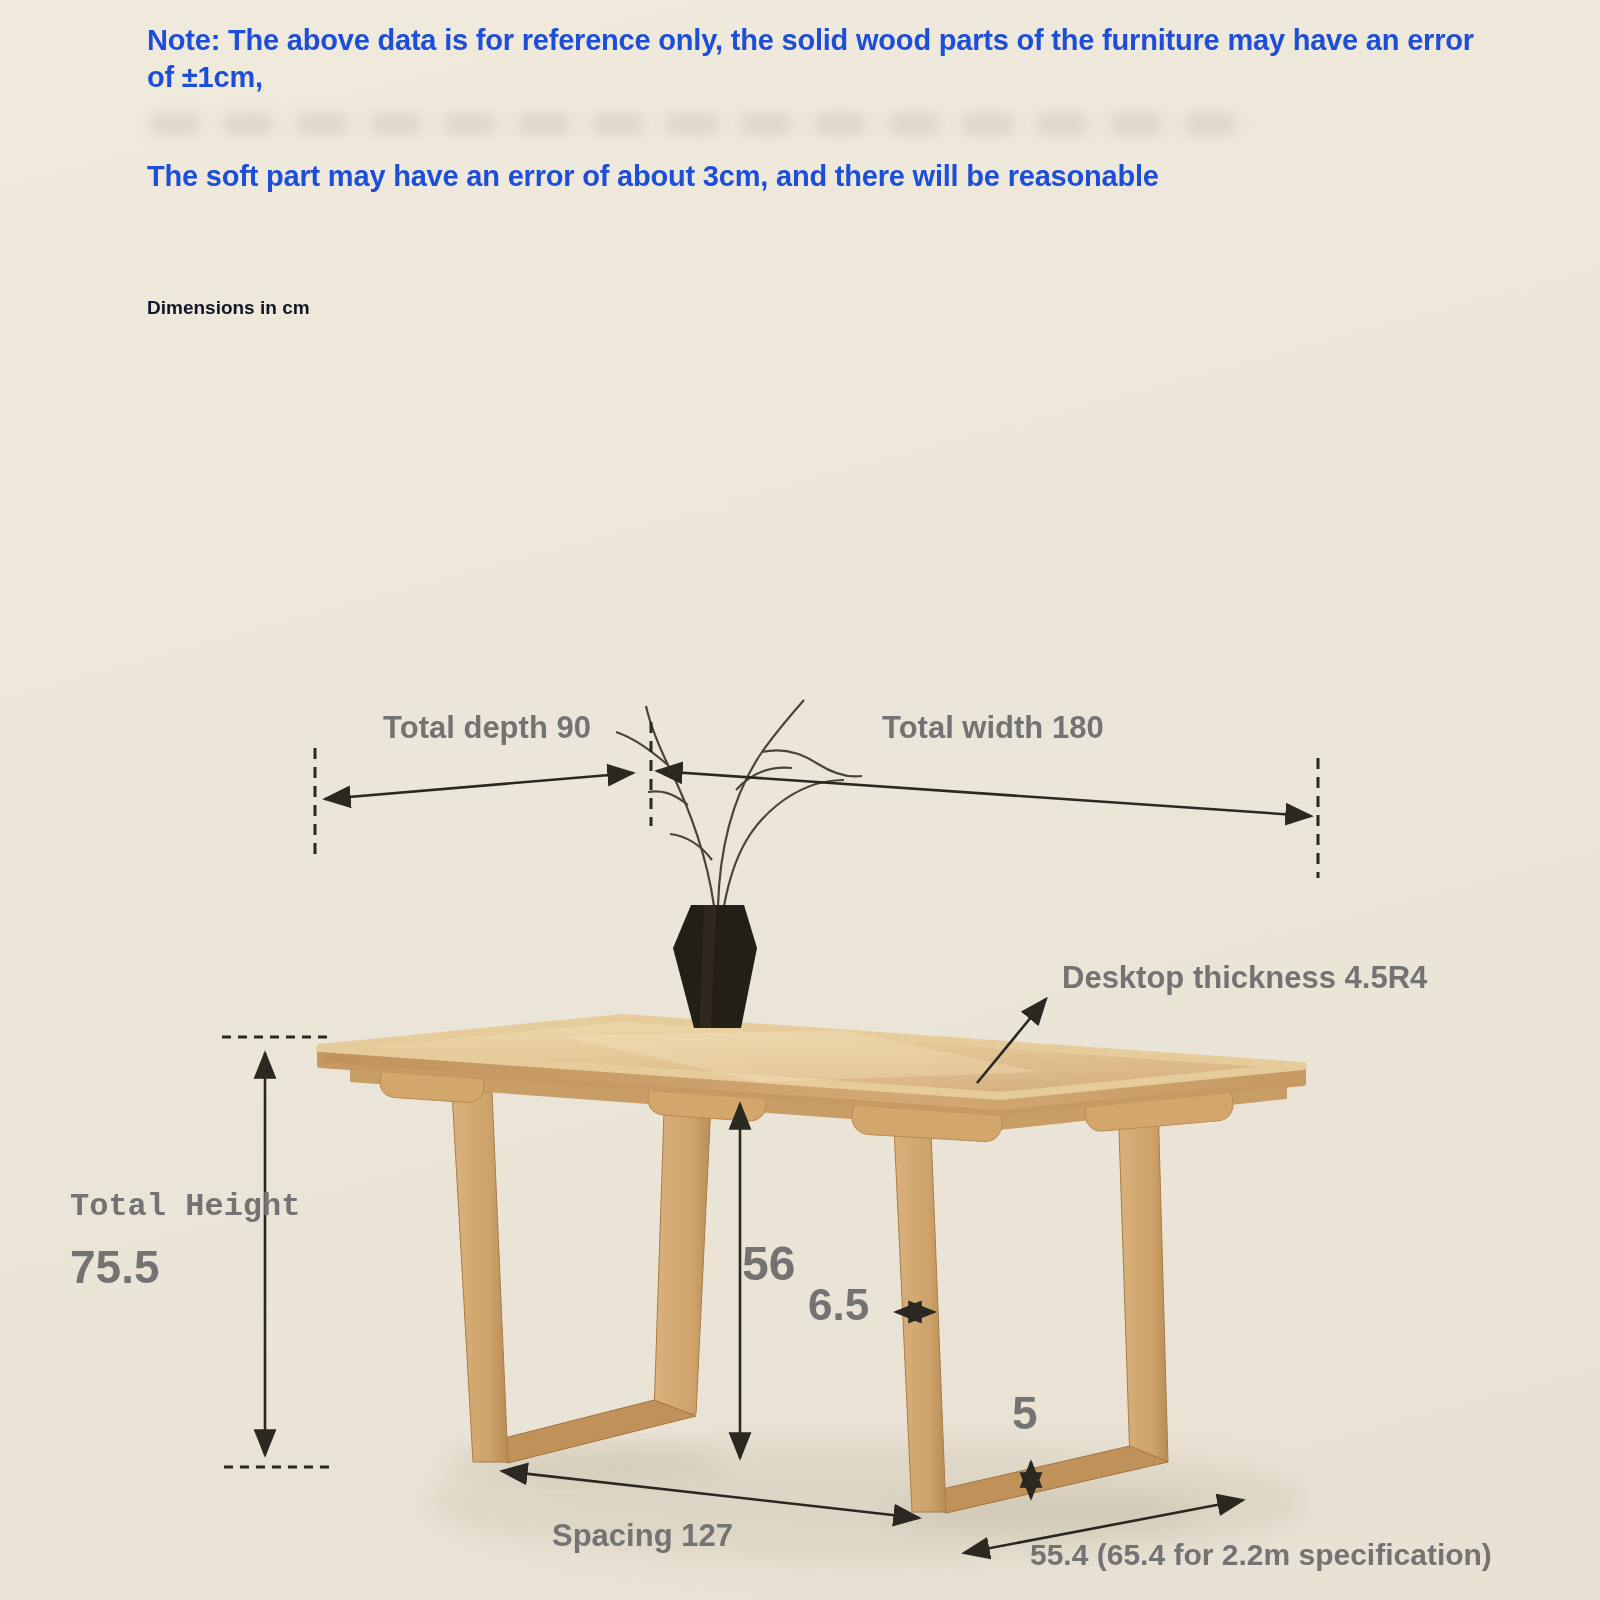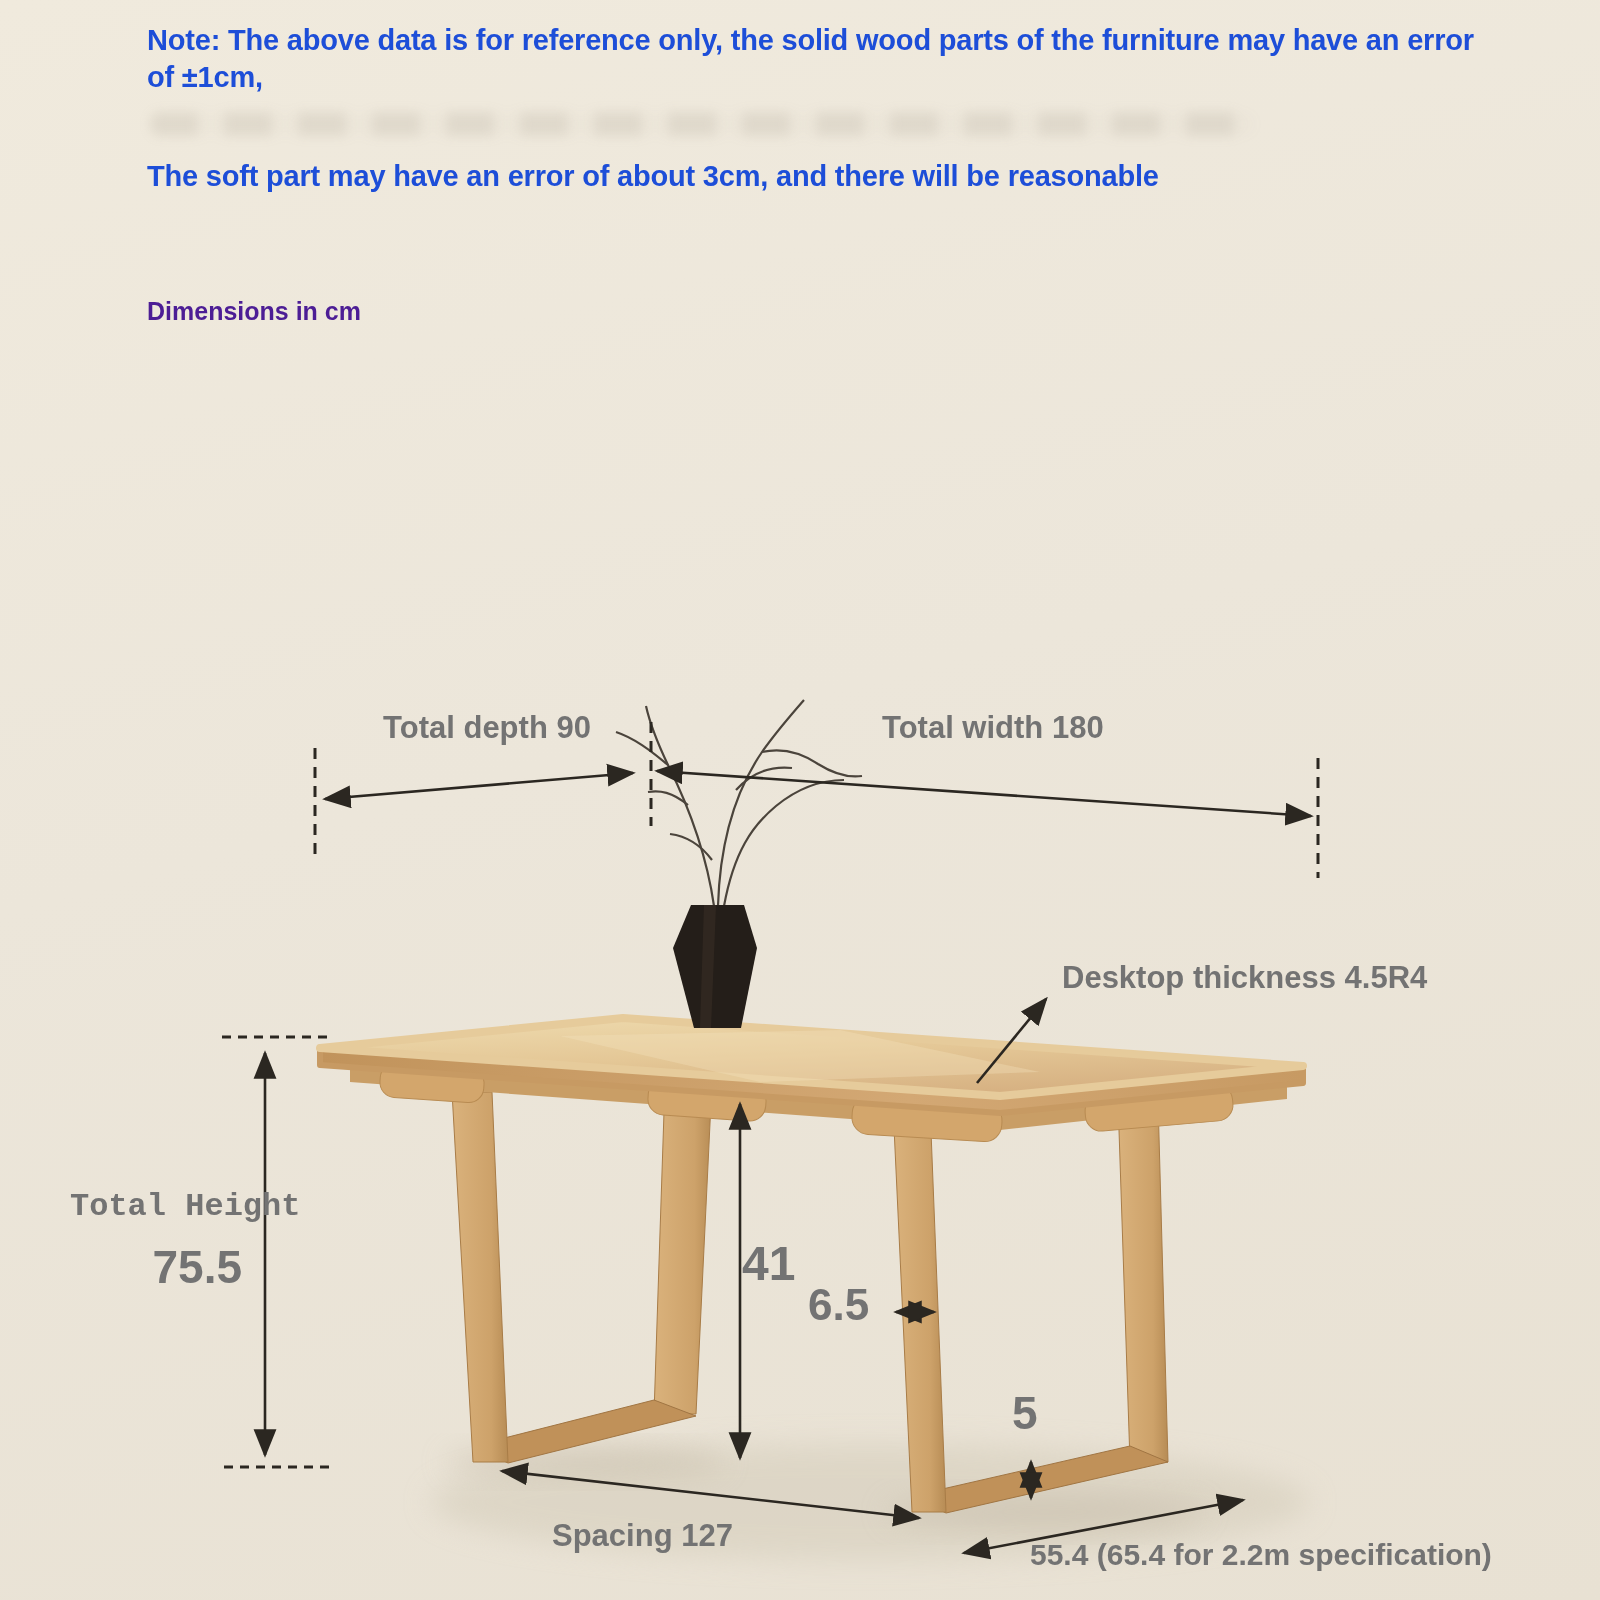--- a/index.html
+++ b/index.html
@@ -17,30 +17,30 @@
   .note-gap{height:62px;}
   .watermark{
     position:absolute;left:150px;top:112px;width:1105px;height:24px;
     background:repeating-linear-gradient(90deg,
       rgba(148,138,122,.30) 0px, rgba(148,138,122,.30) 48px,
       rgba(148,138,122,.05) 48px, rgba(148,138,122,.05) 74px);
     filter:blur(6px);border-radius:10px;opacity:.55;
   }
   .dims-note{
     position:absolute;left:147px;top:297px;
-    font-size:25px;font-weight:600;color:#4c1d95;
+    font-size:19px;font-weight:600;color:#0f172a;
   }
   .dim-label{
     position:absolute;font-weight:600;color:#737373;white-space:nowrap;
   }
   .lbl-depth{left:372px;top:710px;width:230px;text-align:center;font-size:31px;}
   .lbl-width{left:882px;top:710px;font-size:31px;}
   .lbl-thick{left:1062px;top:960px;font-size:31px;}
   .lbl-theight{left:70px;top:1188px;width:180px;text-align:center;font-size:32px;font-family:Liberation Mono, monospace;}
-  .lbl-theightval{left:70px;top:1240px;width:172px;text-align:right;font-size:46px;}
+  .lbl-theightval{left:70px;top:1240px;width:172px;font-size:46px;}
   .lbl-71{left:742px;top:1236px;font-size:48px;}
   .lbl-65{left:808px;top:1280px;font-size:44px;}
   .lbl-5{left:1012px;top:1386px;font-size:46px;}
   .lbl-spacing{left:552px;top:1518px;width:256px;font-size:31px;}
   .lbl-base{left:1030px;top:1538px;font-size:30px;}
   svg{position:absolute;left:0;top:0;}
 </style>
 </head>
 <body>
 
@@ -146,17 +146,17 @@
     <line x1="964" y1="1553" x2="1243" y2="1500" stroke-width="2.6" marker-start="url(#ah)" marker-end="url(#ah)"></line>
     <line x1="977" y1="1083" x2="1046" y2="999" stroke-width="2.6" marker-end="url(#ah)"></line>
   </g>
 </svg>
 
 <div class="dim-label lbl-depth">Total depth 90</div>
 <div class="dim-label lbl-width">Total width 180</div>
 <div class="dim-label lbl-thick">Desktop thickness 4.5R4</div>
 <div class="dim-label lbl-theight">Total Height</div>
 <div class="dim-label lbl-theightval">75.5</div>
-<div class="dim-label lbl-71">41</div>
+<div class="dim-label lbl-71">56</div>
 <div class="dim-label lbl-65">6.5</div>
 <div class="dim-label lbl-5">5</div>
 <div class="dim-label lbl-spacing">Spacing 127</div>
 <div class="dim-label lbl-base">55.4 (65.4 for 2.2m specification)</div>
 
 </body></html>

